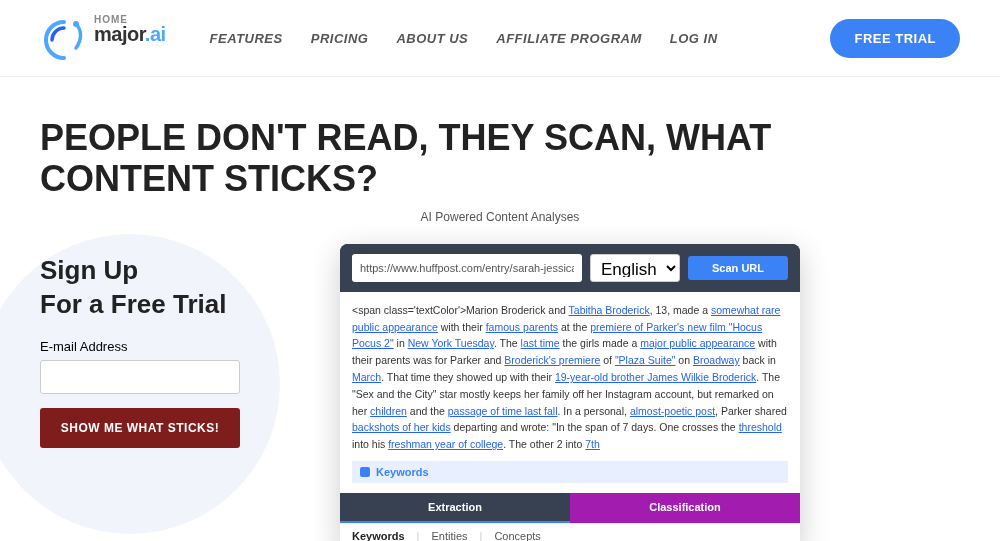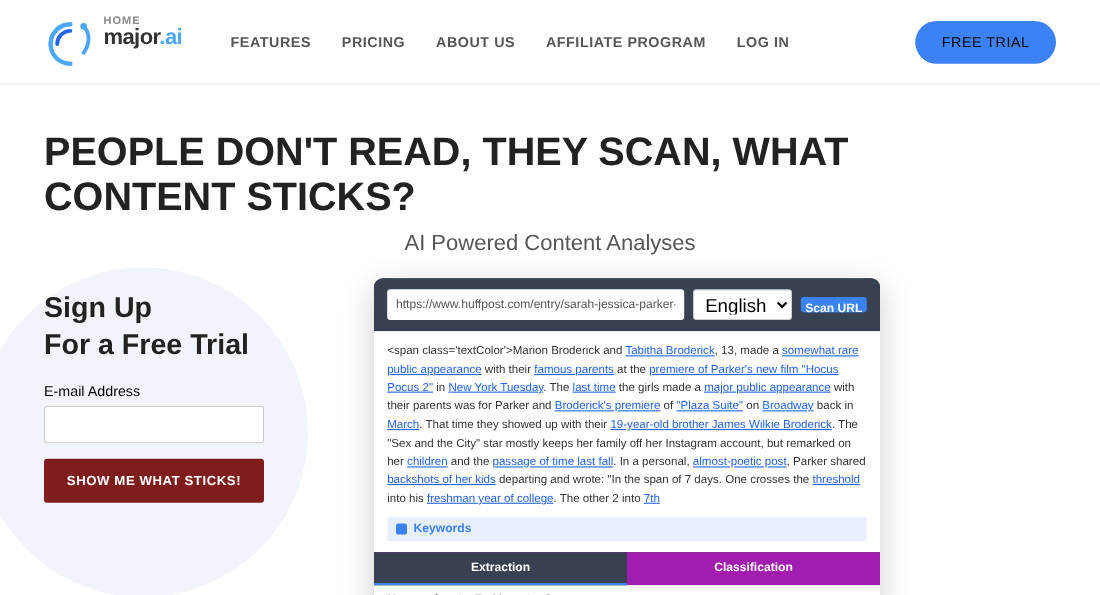--- a/index.html
+++ b/index.html
@@ -30,29 +30,30 @@
       flex: 1;
     }
     .nav-item {
       font-size: 13px;
       font-weight: 600;
       color: #555;
       text-transform: uppercase;
       letter-spacing: 0.5px;
       cursor: pointer;
       text-decoration: none;
+      font-style: italic;
     }
     .btn-free-trial {
       background: #3b82f6;
-      color: #000000;
+      color: #ffffff;
       border: none;
       border-radius: 25px;
       padding: 12px 24px;
       font-size: 13px;
-      font-weight: 400;
+      font-weight: 700;
       letter-spacing: 0.5px;
       text-transform: uppercase;
       cursor: pointer;
       white-space: nowrap;
     }
 
     
     .hero {
       padding: 40px 40px 0 40px;
       position: relative;
@@ -61,21 +62,21 @@
     .hero-headline {
       font-size: 36px;
       font-weight: 900;
       color: #222;
       text-transform: uppercase;
       line-height: 1.15;
       max-width: 900px;
       margin-bottom: 10px;
     }
     .hero-subheadline {
-      font-size: 20px;
+      font-size: 12px;
       color: #555;
       text-align: center;
       margin-bottom: 30px;
     }
 
     
     .hero-content {
       display: flex;
       gap: 40px;
       position: relative;
@@ -182,24 +183,24 @@
       border-radius: 3px;
       padding: 4px 6px;
       font-size: 17px;
       height: 28px;
     }
     .scan-btn {
       background: #3b82f6;
       color: #fff;
       border: none;
       border-radius: 3px;
-      padding: 5px 4px;
+      padding: 5px 24px;
       font-size: 11px;
       font-weight: 600;
-      height: 14px;
+      height: 24px;
       cursor: pointer;
     }
     .app-content {
       background: #fff;
       padding: 10px 12px;
     }
     .article-text {
       font-size: 10.5px;
       line-height: 1.6;
       color: #333;

